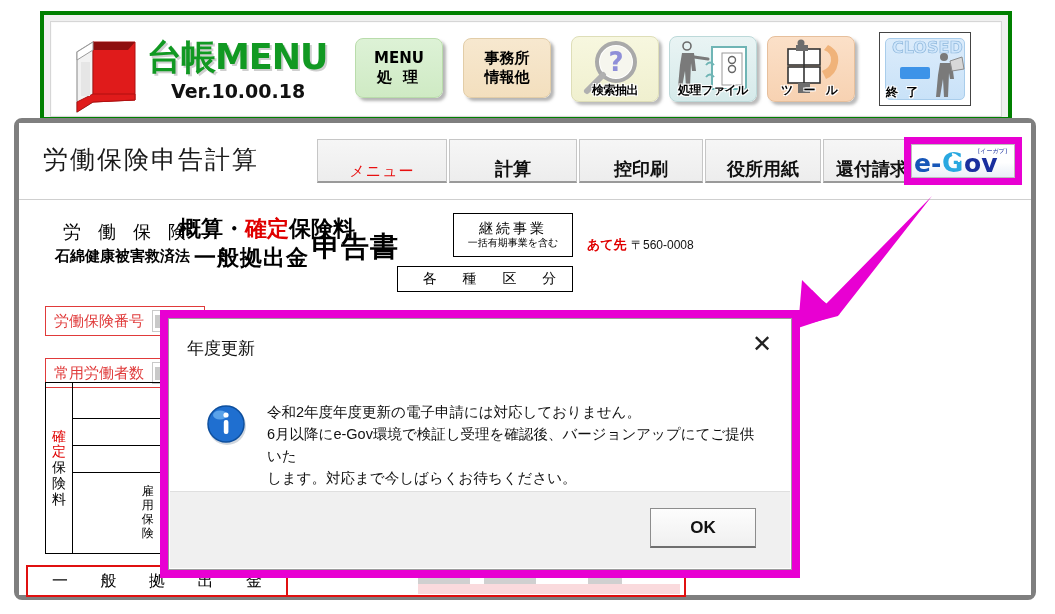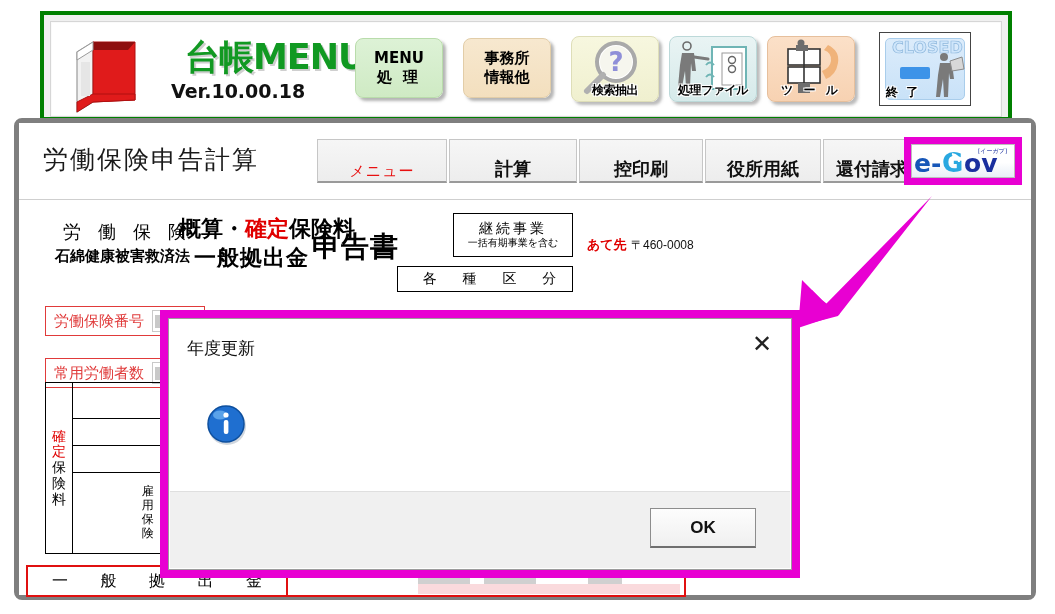--- a/index.html
+++ b/index.html
@@ -26,21 +26,20 @@
   
   .binder { position:absolute; left:20px; top:16px; width:72px; height:76px; }
   
   .brand-title {
     position:absolute; left:96px; top:12px;
     font-family: "DejaVu Sans", sans-serif;
     font-size: 35px; font-weight: 700; color:#119922;
     letter-spacing: -1px;
     text-shadow: 2px 2px 0 #cfcfcf;
     white-space: nowrap;
-    margin-left: 38px;
   }
   .brand-ver {
     position:absolute; left:120px; top:58px;
     font-family:"DejaVu Sans", sans-serif;
     font-size:19px; font-weight:700; color:#111;
     white-space: nowrap;
   }
 
   
   .tbtn {
@@ -348,21 +347,21 @@
       </div>
       <div class="hdr-big2 nosel">一般拠出金</div>
       <div class="hdr-big3 nosel">申告書</div>
 
       <div id="keizoku">
         <div class="k1">継続事業</div>
         <div class="k2">一括有期事業を含む</div>
       </div>
 
       <div id="atesaki" class="nosel">あて先</div>
-      <div id="zip" class="nosel">〒460-0008</div>
+      <div id="zip" class="nosel">〒560-0008</div>
 
       <div id="kakushu">各 種 区 分</div>
 
       <div class="redbox" style="left:26px; top:106px; width:160px; height:30px;">
         <span class="lbl">労働保険番号</span>
         <span class="fld" style="width:52px;">
           <i class="blurchip" style="width:12px"></i>
           <i class="blurchip" style="width:20px;background:#e7c9c9"></i>
         </span>
       </div>
@@ -434,20 +433,25 @@
 
       <svg id="dlg-icon" viewBox="0 0 44 44">
         <circle cx="22" cy="23" r="19" fill="#9aa7b5" opacity="0.45"></circle>
         <circle cx="21" cy="21" r="18" fill="#1f6fd0"></circle>
         <circle cx="21" cy="21" r="18" fill="none" stroke="#0d4f9e" stroke-width="1.5"></circle>
         <ellipse cx="15" cy="12" rx="7" ry="4.5" fill="#6fb3f2" opacity="0.75"></ellipse>
         <circle cx="21" cy="12" r="2.6" fill="#ffffff"></circle>
         <rect x="18.8" y="17" width="4.6" height="14" rx="2" fill="#ffffff"></rect>
       </svg>
 
+      <div id="dlg-msg">
+        <div>令和2年度年度更新の電子申請には対応しておりません。</div>
+        <div>6月以降にe-Gov環境で検証し受理を確認後、バージョンアップにてご提供いた</div>
+        <div>します。対応まで今しばらくお待ちください。</div>
+      </div>
 
       <div id="dlg-footer">
         <div id="dlg-ok">
           <span>OK</span>
         </div>
       </div>
     </div>
   </div>
 
 </div>

